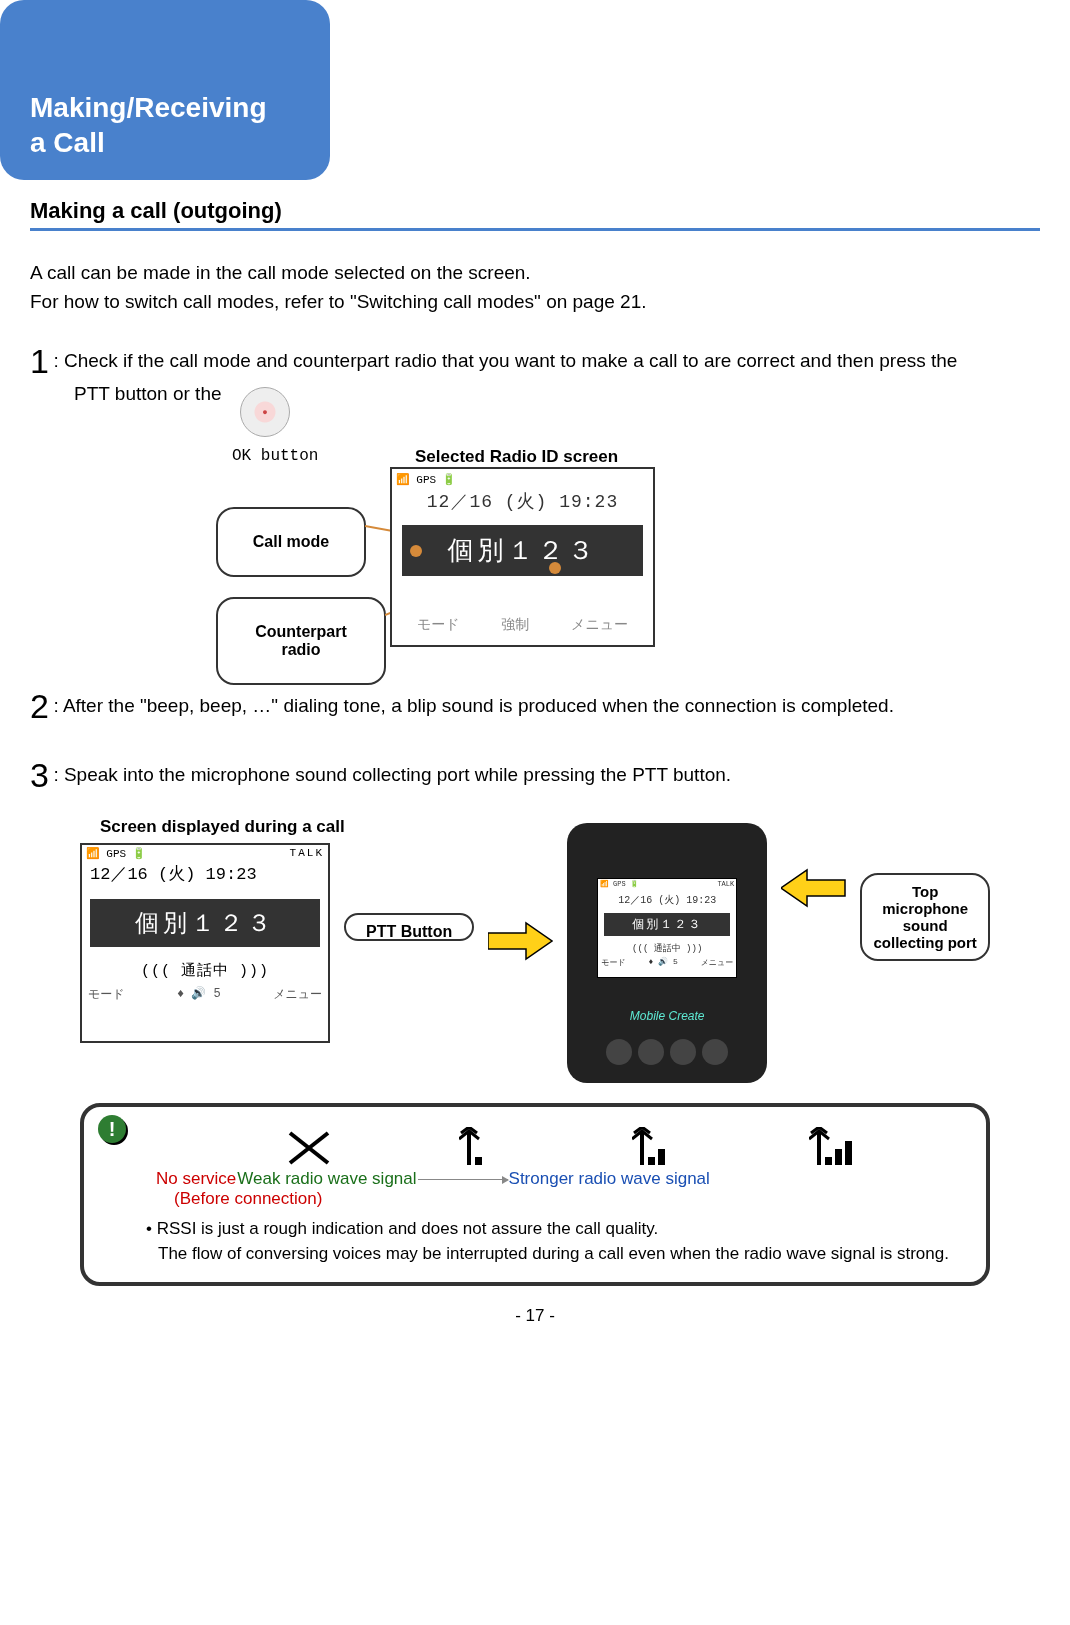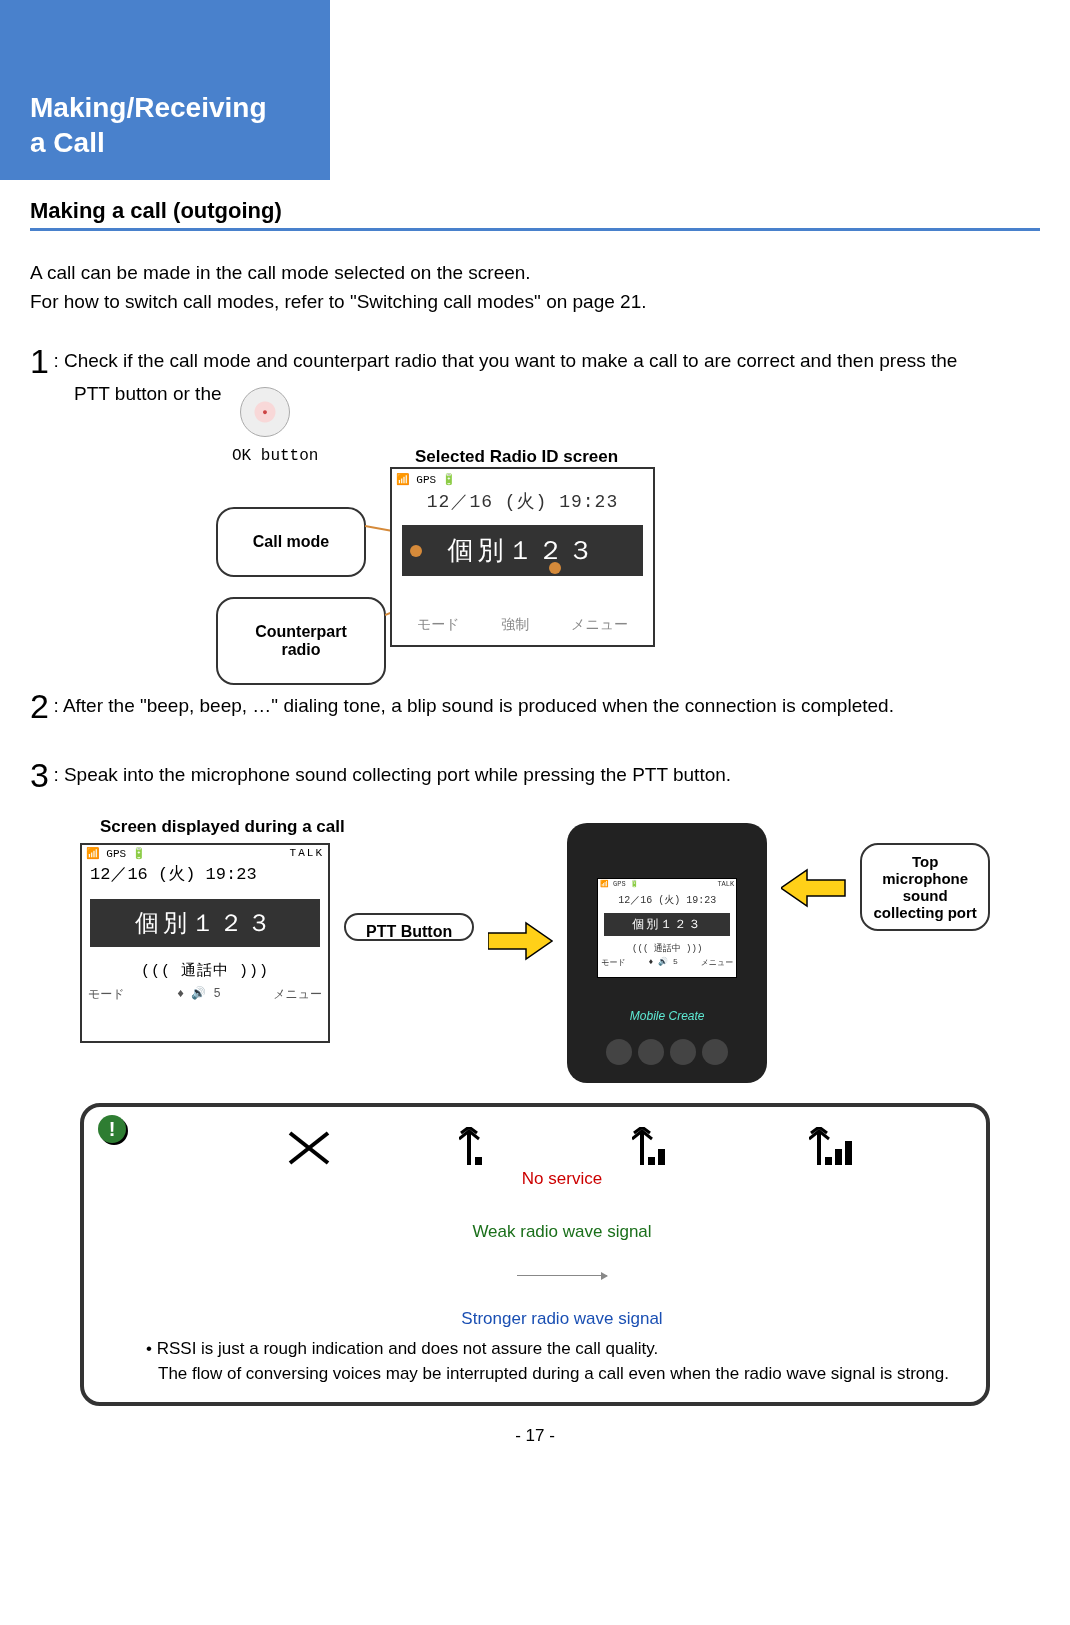--- a/index.html
+++ b/index.html
@@ -12,20 +12,21 @@
     color: #000;
   }
   .header-box {
     background: #4981cc;
     color: #fff;
     padding: 90px 30px 20px 30px;
     width: 330px;
     font-size: 28px;
     font-weight: bold;
     line-height: 1.25;
+    border-radius: 24px;
   }
   .section-title {
     font-size: 22px;
     font-weight: bold;
     margin: 18px 0 4px 30px;
   }
   .section-underline {
     height: 3px;
     background: #4981cc;
     margin: 0 30px 28px 30px;
@@ -202,21 +203,21 @@
   }
   .device .buttons span {
     width:26px; height:26px; border-radius:50%; background:#444;
     display:inline-block;
   }
   .yellow-arrow2 { margin-top: 25px; }
 
   .callout-top {
     border:2px solid #333; border-radius:18px;
     padding:8px 10px; font-weight:bold; font-size:15px;
-    text-align:center; width:130px; background:#fff; 
+    text-align:center; width:130px; background:#fff; margin-top:30px;
   }
 
   .info-box {
     border:4px solid #333; border-radius:20px;
     margin: 0 80px 20px 80px;
     padding: 12px 18px 16px 18px;
     position: relative;
   }
   .info-icon {
     position:absolute; left:14px; top:8px;
@@ -226,23 +227,22 @@
     font-weight:bold; font-size:20px;
     box-shadow: 2px 2px 0 #000;
   }
   .rssi-title { margin-left:44px; font-weight:bold; font-size:18px; }
   .rssi-icons {
     display:flex; justify-content:space-around; align-items:flex-end;
     margin:6px 40px 0 120px; height:42px;
   }
   .rssi-labels {
     display:flex; align-items:center;
-    margin: 2px 0 0 54px; gap: 33px;
+    margin: 2px 0 0 54px; gap: 1px;
     font-size:17px;
-    flex-direction:column;
   }
   .no-service { color:#c00; }
   .weak { color:#1a6f1a; }
   .strong { color:#1a4fb3; }
   .before-conn { color:#c00; margin-left:72px; font-size:17px; }
   .arrow-line {
     display:inline-block; width:90px; height:1px; background:#888; position:relative;
   }
   .arrow-line:after {
     content:''; position:absolute; right:-1px; top:-3px;
@@ -411,20 +411,21 @@
       <rect x="36" y="14" width="7" height="24" fill="#000"></rect>
     </svg>
   </div>
 
   <div class="rssi-labels">
     <span class="no-service">No service</span>
     <span class="weak">Weak radio wave signal</span>
     <span class="arrow-line"></span>
     <span class="strong">Stronger radio wave signal</span>
   </div>
+  <div class="before-conn">(Before connection)</div>
 
   <div class="info-text">
     <div>• RSSI is just a rough indication and does not assure the call quality.</div>
     <div style="margin-left:12px;">The flow of conversing voices may be interrupted during a call even when the radio wave signal is strong.</div>
   </div>
 </div>
 
 <div class="page-number">- 17 -</div>
 
 </body></html>

